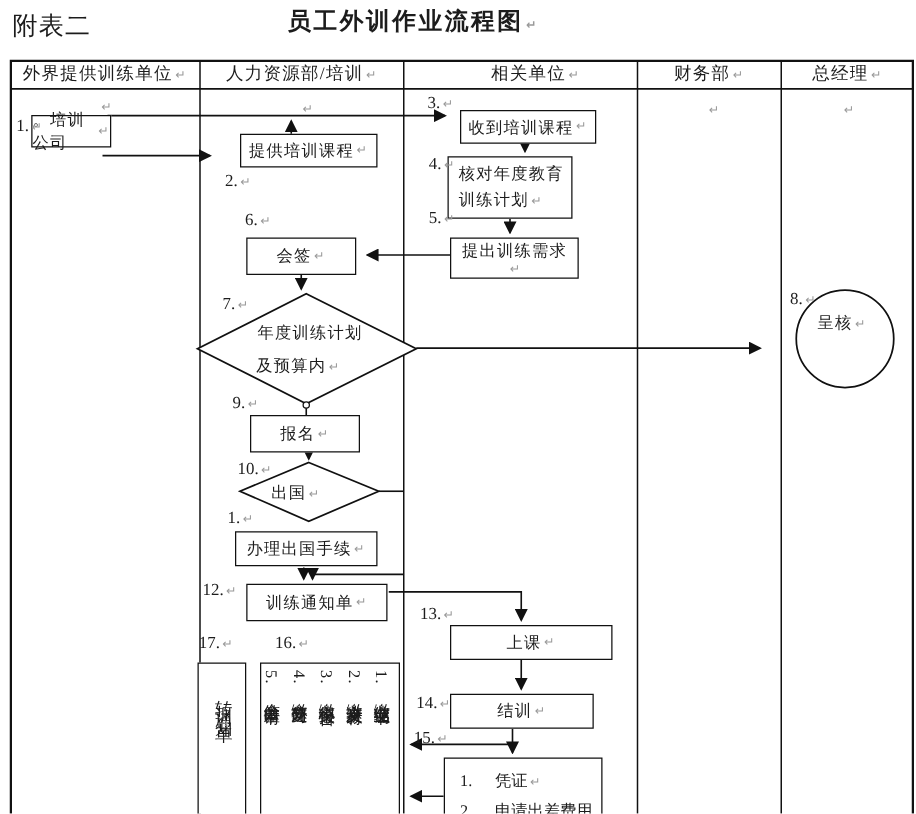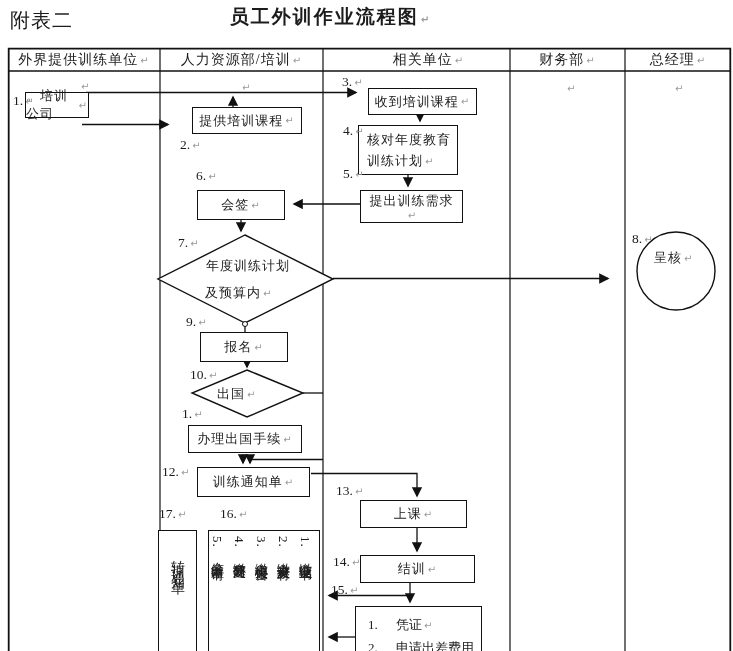--- a/index.html
+++ b/index.html
@@ -122,21 +122,21 @@
       <span class="pil">↵</span>
     </div>
   <div class="box" style="left:188px;top:425px;width:114px;height:28px;">
       <span>办理出国手续</span>
       <span class="pil">↵</span>
     </div>
   <div class="box" style="left:197px;top:467px;width:113px;height:30px;">
       <span>训练通知单</span>
       <span class="pil">↵</span>
     </div>
-  <div class="box" style="left:360px;top:500px;width:107px;height:28px;">
+  <div class="box" style="left:360px;top:500px;width:130px;height:28px;">
       <span>上课</span>
       <span class="pil">↵</span>
     </div>
   <div class="box" style="left:360px;top:555px;width:115px;height:28px;">
       <span>结训</span>
       <span class="pil">↵</span>
     </div>
 
   <div class="list-box" style="left:355px;top:606px;width:127px;height:60px;">
     <div class="list-row"><span class="rnum">1.</span><span>凭证</span><span class="pil">↵</span></div>

